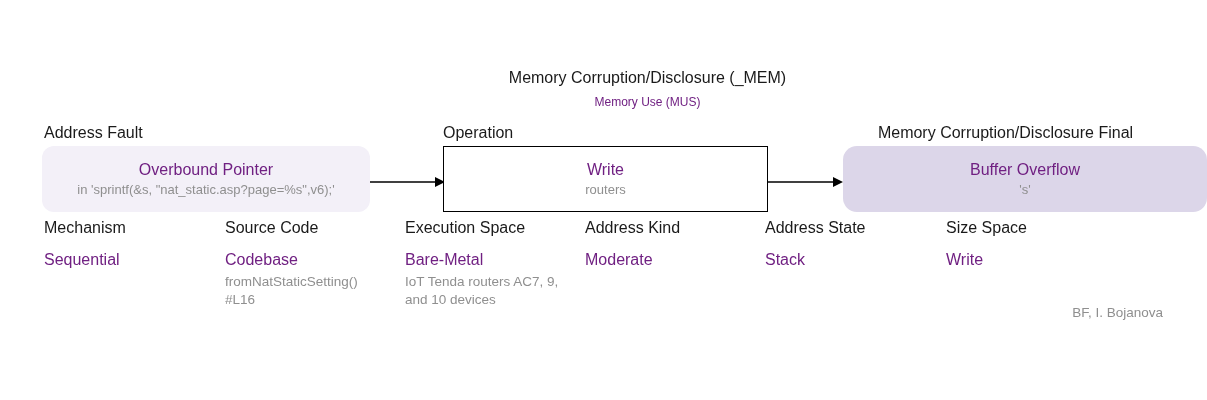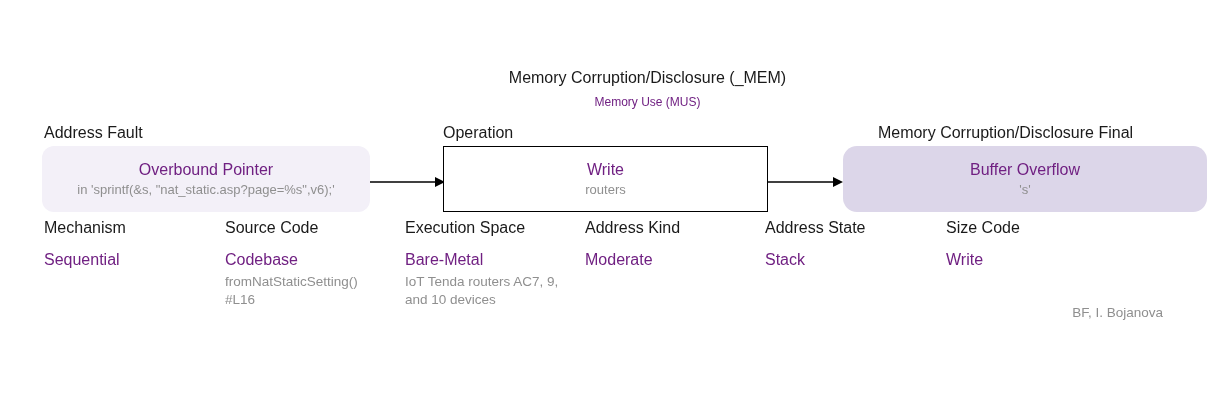--- a/index.html
+++ b/index.html
@@ -111,19 +111,19 @@
     <div class="attr-label">Address Kind</div>
     <div class="attr-value">Moderate</div>
   </div>
 
   <div class="attr-col" style="left:765px">
     <div class="attr-label">Address State</div>
     <div class="attr-value">Stack</div>
   </div>
 
   <div class="attr-col" style="left:946px">
-    <div class="attr-label">Size Code</div>
+    <div class="attr-label">Size Space</div>
     <div class="attr-value">Write</div>
   </div>
 
   <div class="attribution">BF, I. Bojanova</div>
 
 </div>
 
 </body></html>

